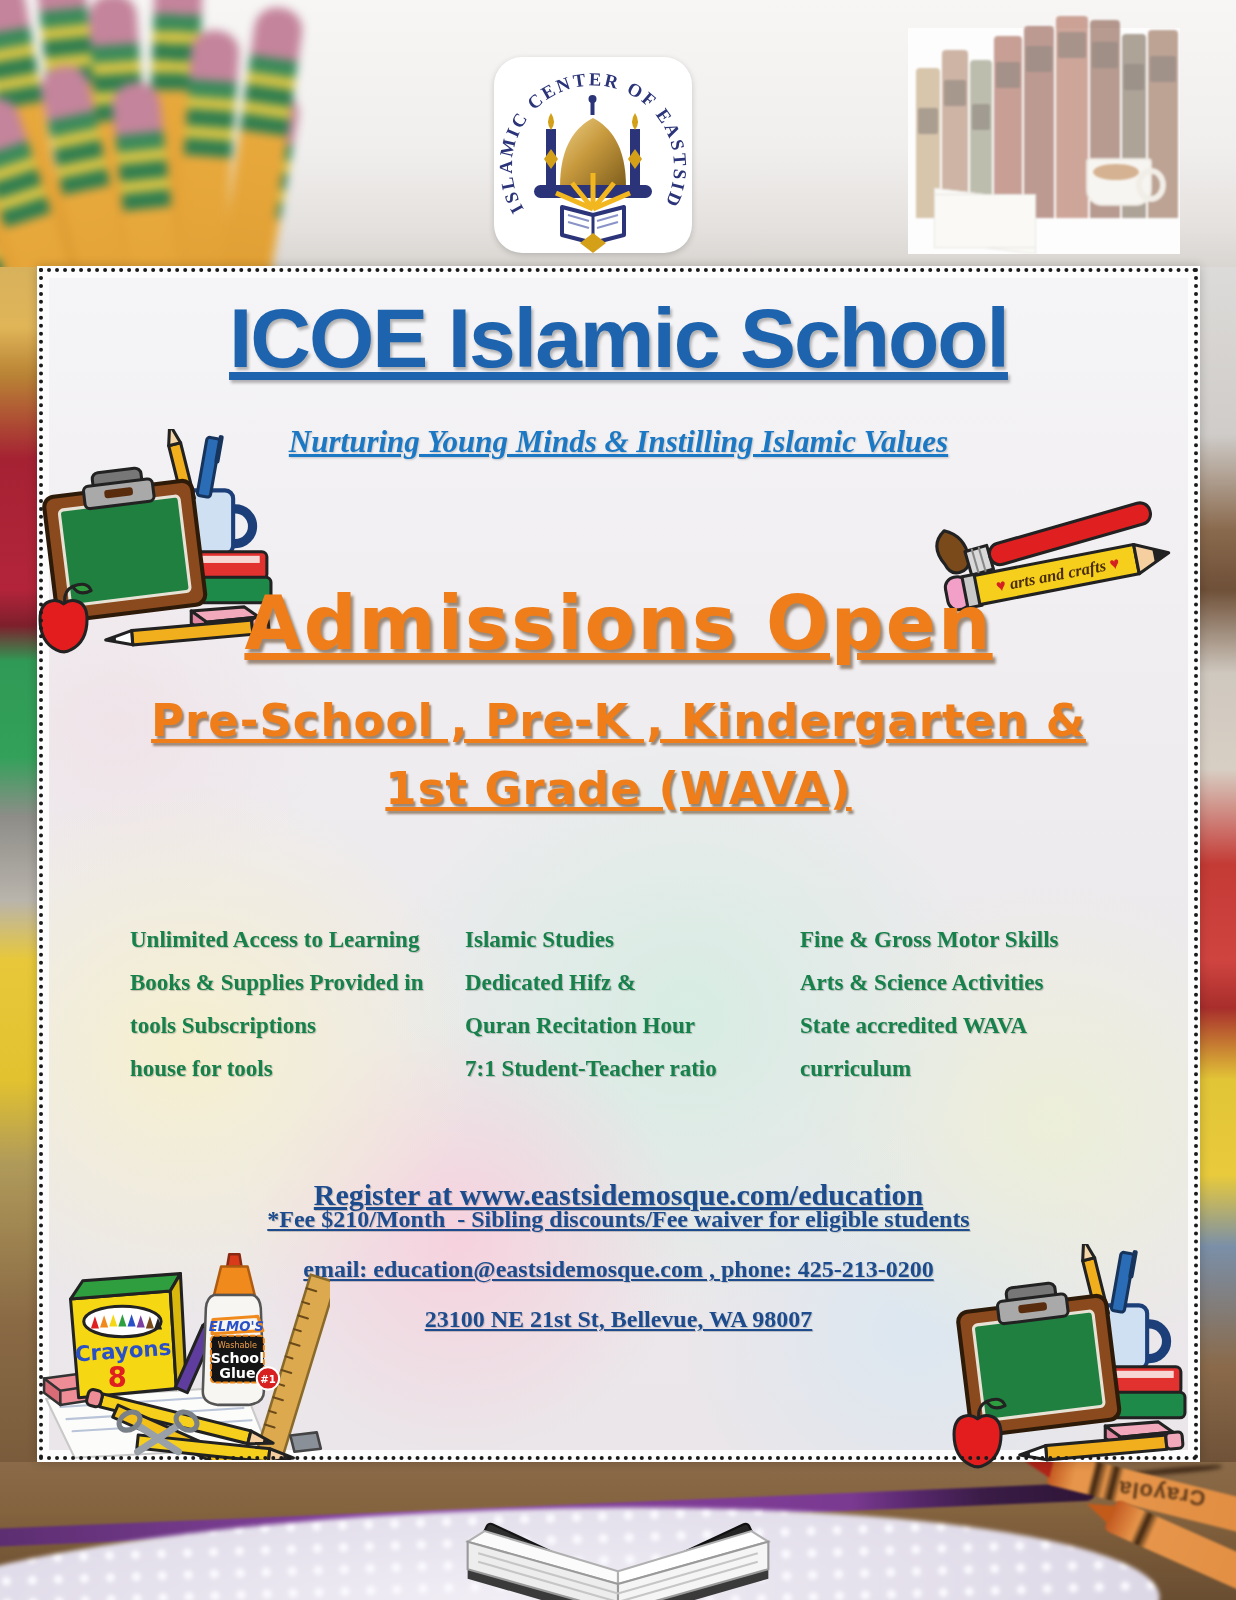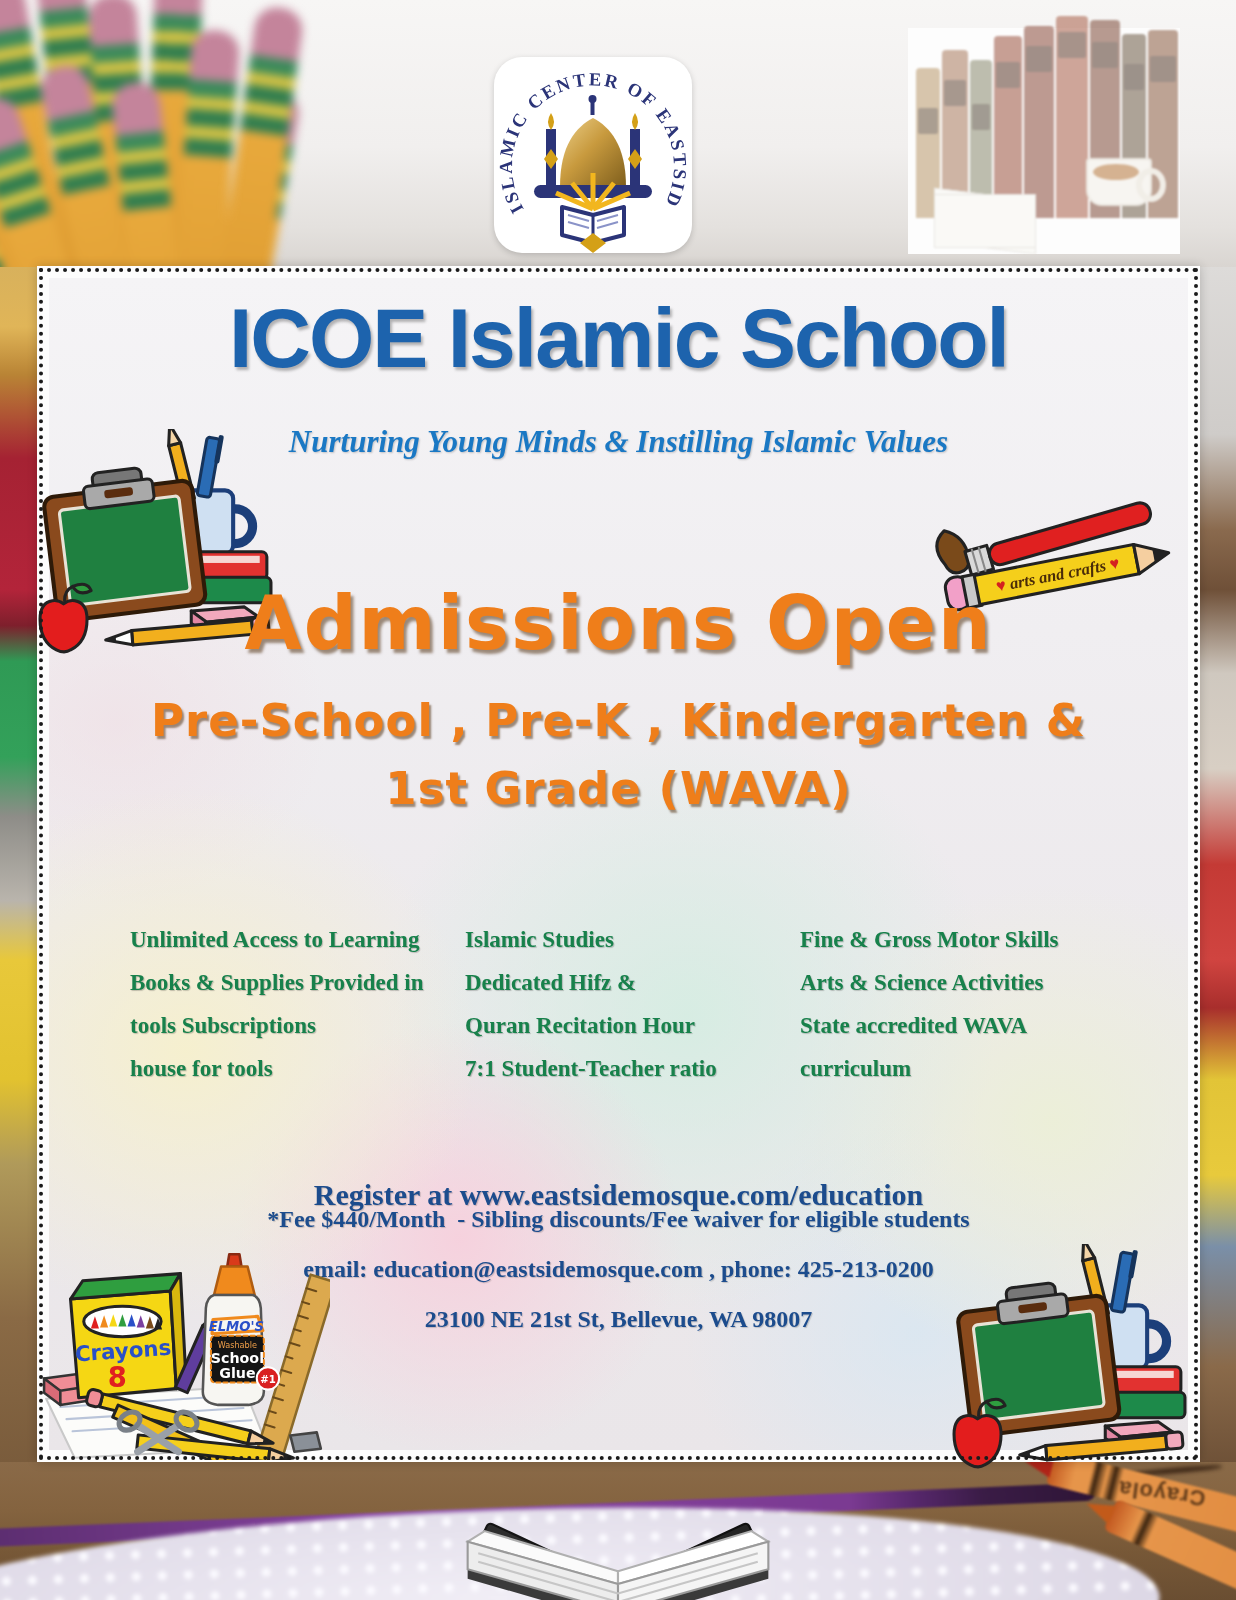--- a/index.html
+++ b/index.html
@@ -63,21 +63,21 @@
   .dots{position:absolute;inset:2px;border:4px dotted #1b1b1b;pointer-events:none;z-index:5;}
   .content{position:absolute;left:12px;top:12px;width:1139px;height:1172px;
      background:
        radial-gradient(ellipse 420px 380px at 12% 66%, rgba(246,240,205,.95), rgba(246,240,205,0) 70%),
        radial-gradient(ellipse 320px 310px at 36% 82%, rgba(247,207,220,.9), rgba(247,207,220,0) 70%),
        radial-gradient(ellipse 430px 410px at 56% 63%, rgba(211,237,225,.85), rgba(211,237,225,0) 72%),
        radial-gradient(ellipse 300px 260px at 6% 38%, rgba(240,220,226,.55), rgba(240,220,226,0) 70%),
        radial-gradient(ellipse 370px 340px at 88% 72%, rgba(236,240,213,.85), rgba(236,240,213,0) 70%),
        radial-gradient(ellipse 330px 300px at 76% 90%, rgba(213,231,243,.7), rgba(213,231,243,0) 70%),
        linear-gradient(180deg,#f5f4f6 0%,#f0eef1 30%,#edeaed 55%,#eae6e9 100%);}
-  .ctext{position:absolute;left:0;width:100%;text-align:center;}
+  .ctext{position:absolute;left:0;width:100%;text-align:center;text-decoration:underline;}
   .title{top:14px;font:800 84px/1.1 "Liberation Sans",sans-serif;letter-spacing:-2px;color:#1d63ad;
      text-shadow:2px 3px 3px rgba(0,0,0,.28);}
   .tagline{top:146px;font:bold italic 31px "Liberation Serif",serif;color:#1a78c4;
      text-shadow:1px 1px 2px rgba(0,0,0,.2);}
   .admissions{top:308px;font:bold 74px/1 "DejaVu Sans",sans-serif;color:#ef7e1a;letter-spacing:2px;
      text-shadow:3px 4px 3px rgba(70,35,0,.5);}
   .grades1{top:420px;}
   .grades2{top:488px;}
   .grades{font:bold 45px/1 "DejaVu Sans",sans-serif;color:#ef7e1a;letter-spacing:1px;
      text-shadow:2px 3px 2px rgba(70,35,0,.5);}
@@ -279,21 +279,21 @@
         <div>7:1 Student-Teacher ratio</div>
       </div>
       <div class="col col3">
         <div>Fine &amp; Gross Motor Skills</div>
         <div>Arts &amp; Science Activities</div>
         <div>State accredited WAVA</div>
         <div>curriculum</div>
       </div>
 
       <div class="ctext register">Register at www.eastsidemosque.com/education</div>
-      <div class="ctext infoline fee">*Fee $440/Month  - Sibling discounts/Fee waiver for eligible students</div>
+      <div class="ctext infoline fee">*Fee $210/Month  - Sibling discounts/Fee waiver for eligible students</div>
       <div class="ctext infoline contact">email: education@eastsidemosque.com , phone: 425-213-0200</div>
       <div class="ctext infoline address">23100 NE 21st St, Bellevue, WA 98007</div>
 
       <svg class="clip-art" style="left:-9px;top:968px" width="290" height="214" viewBox="0 0 285 210">
         <g stroke-linejoin="round" stroke-linecap="round">
           <path d="M6 150 L200 138 L224 198 L34 208 Z" fill="#fcfcfa" stroke="#c9c9c9" stroke-width="2"></path>
           <path d="M20 158 L190 147 M26 170 L200 159 M32 182 L208 171" stroke="#b9c4d9" stroke-width="2" fill="none"></path>
           <g stroke="#333" stroke-width="2.5">
             <path d="M4 130 l46 -6 l16 12 l-46 7 Z" fill="#ef8d96"></path>
             <path d="M4 130 l0 14 l16 12 l0 -14 Z" fill="#d96b77"></path>

